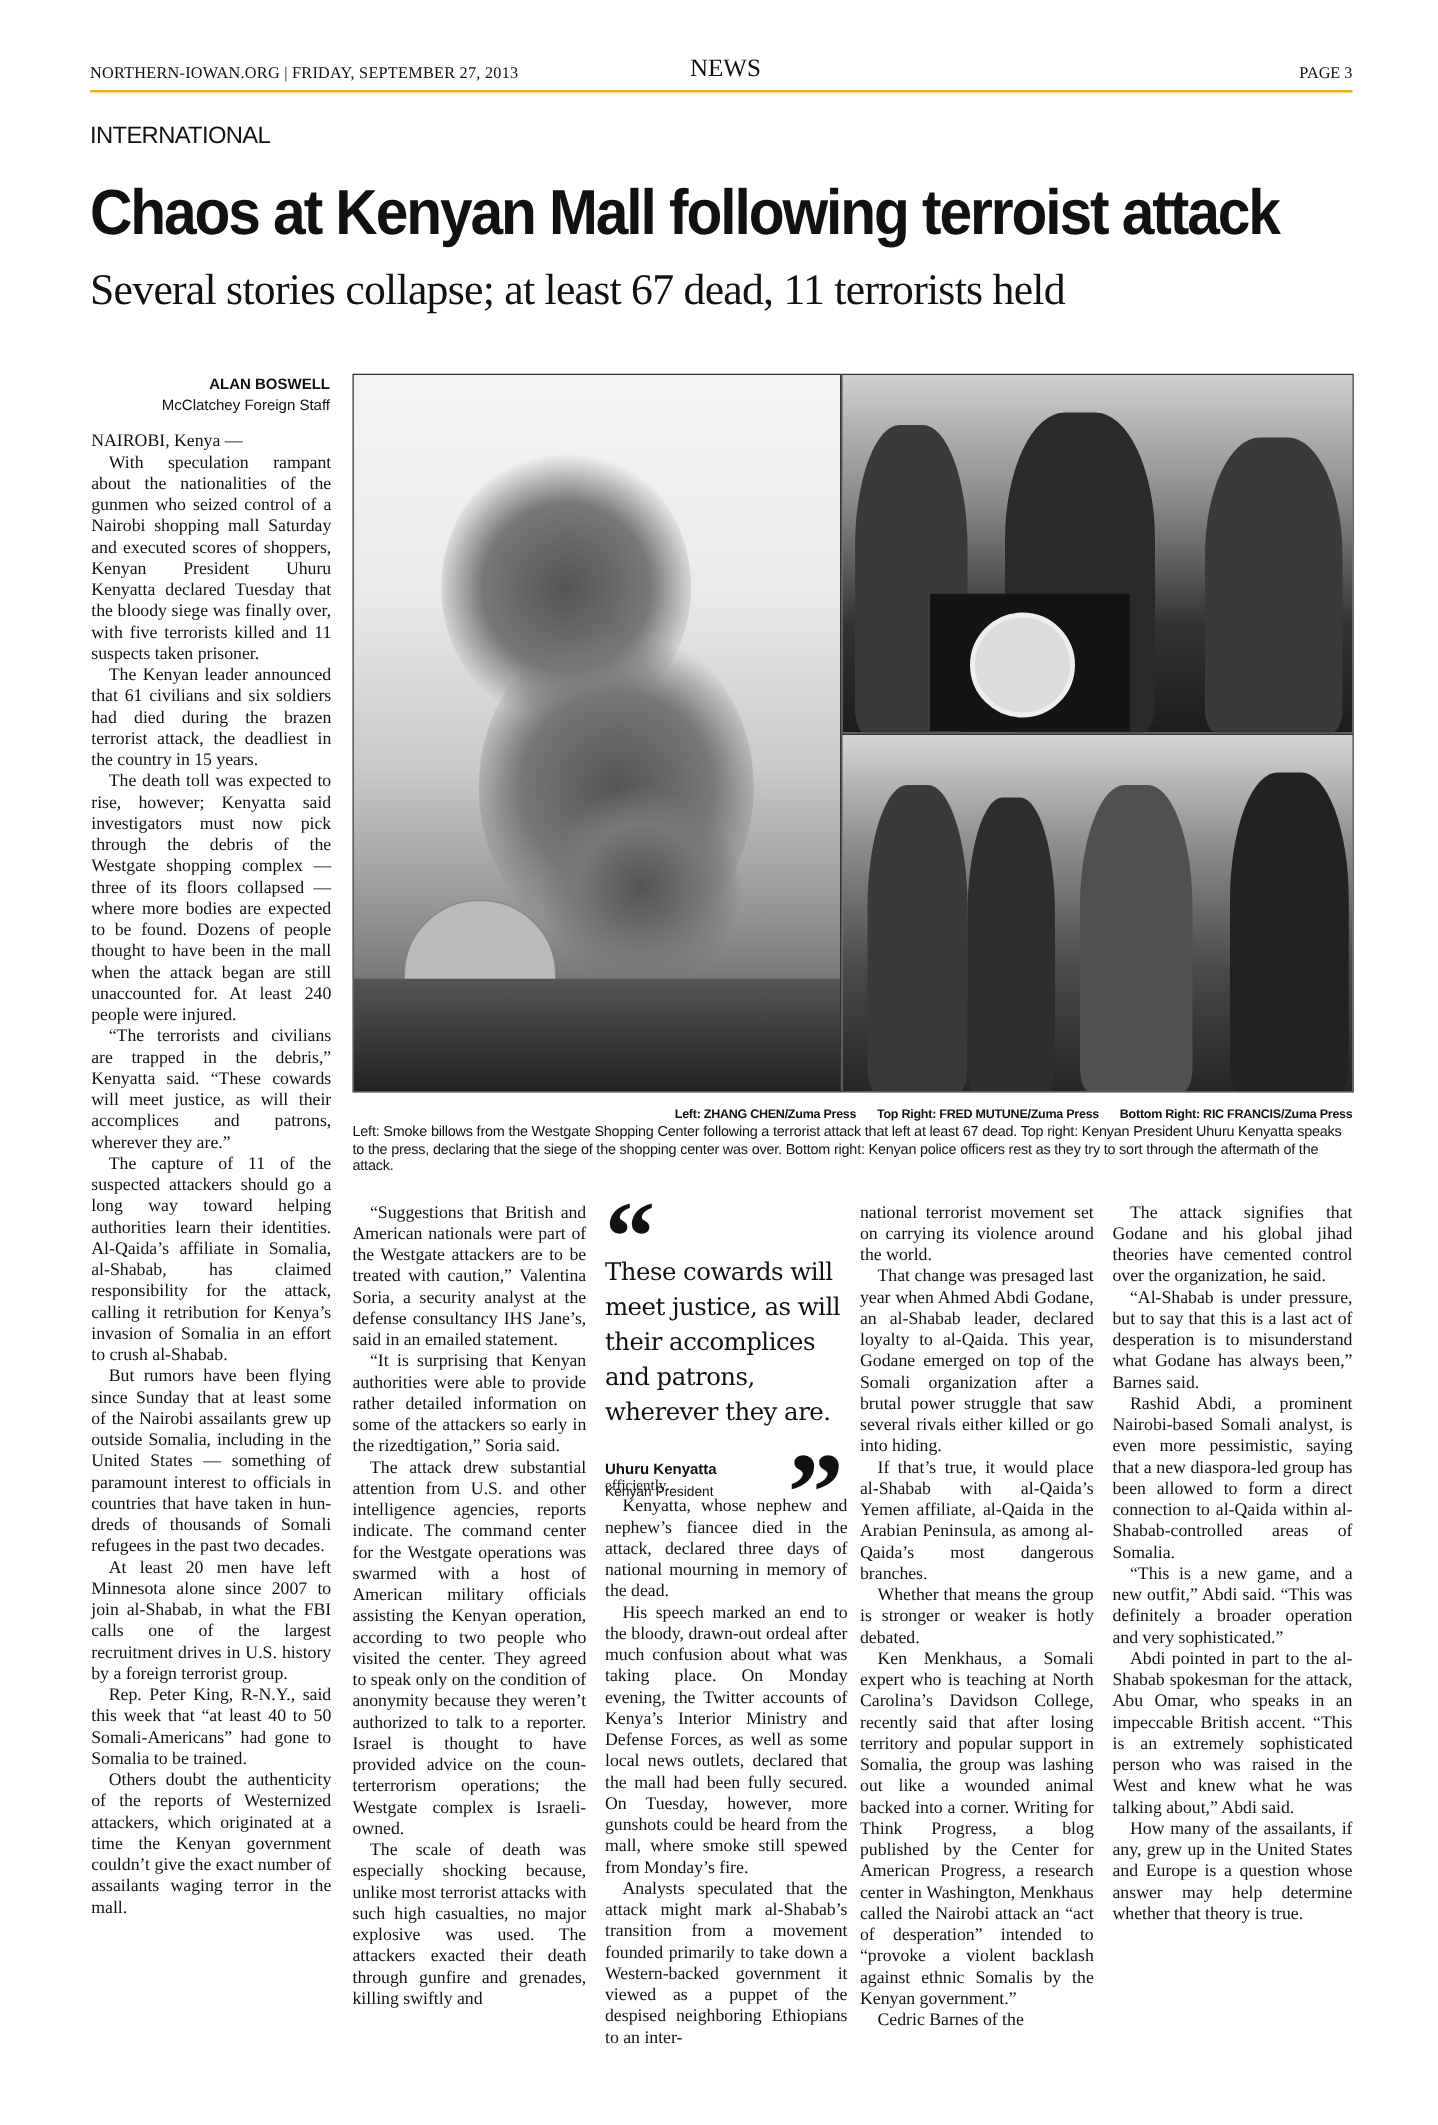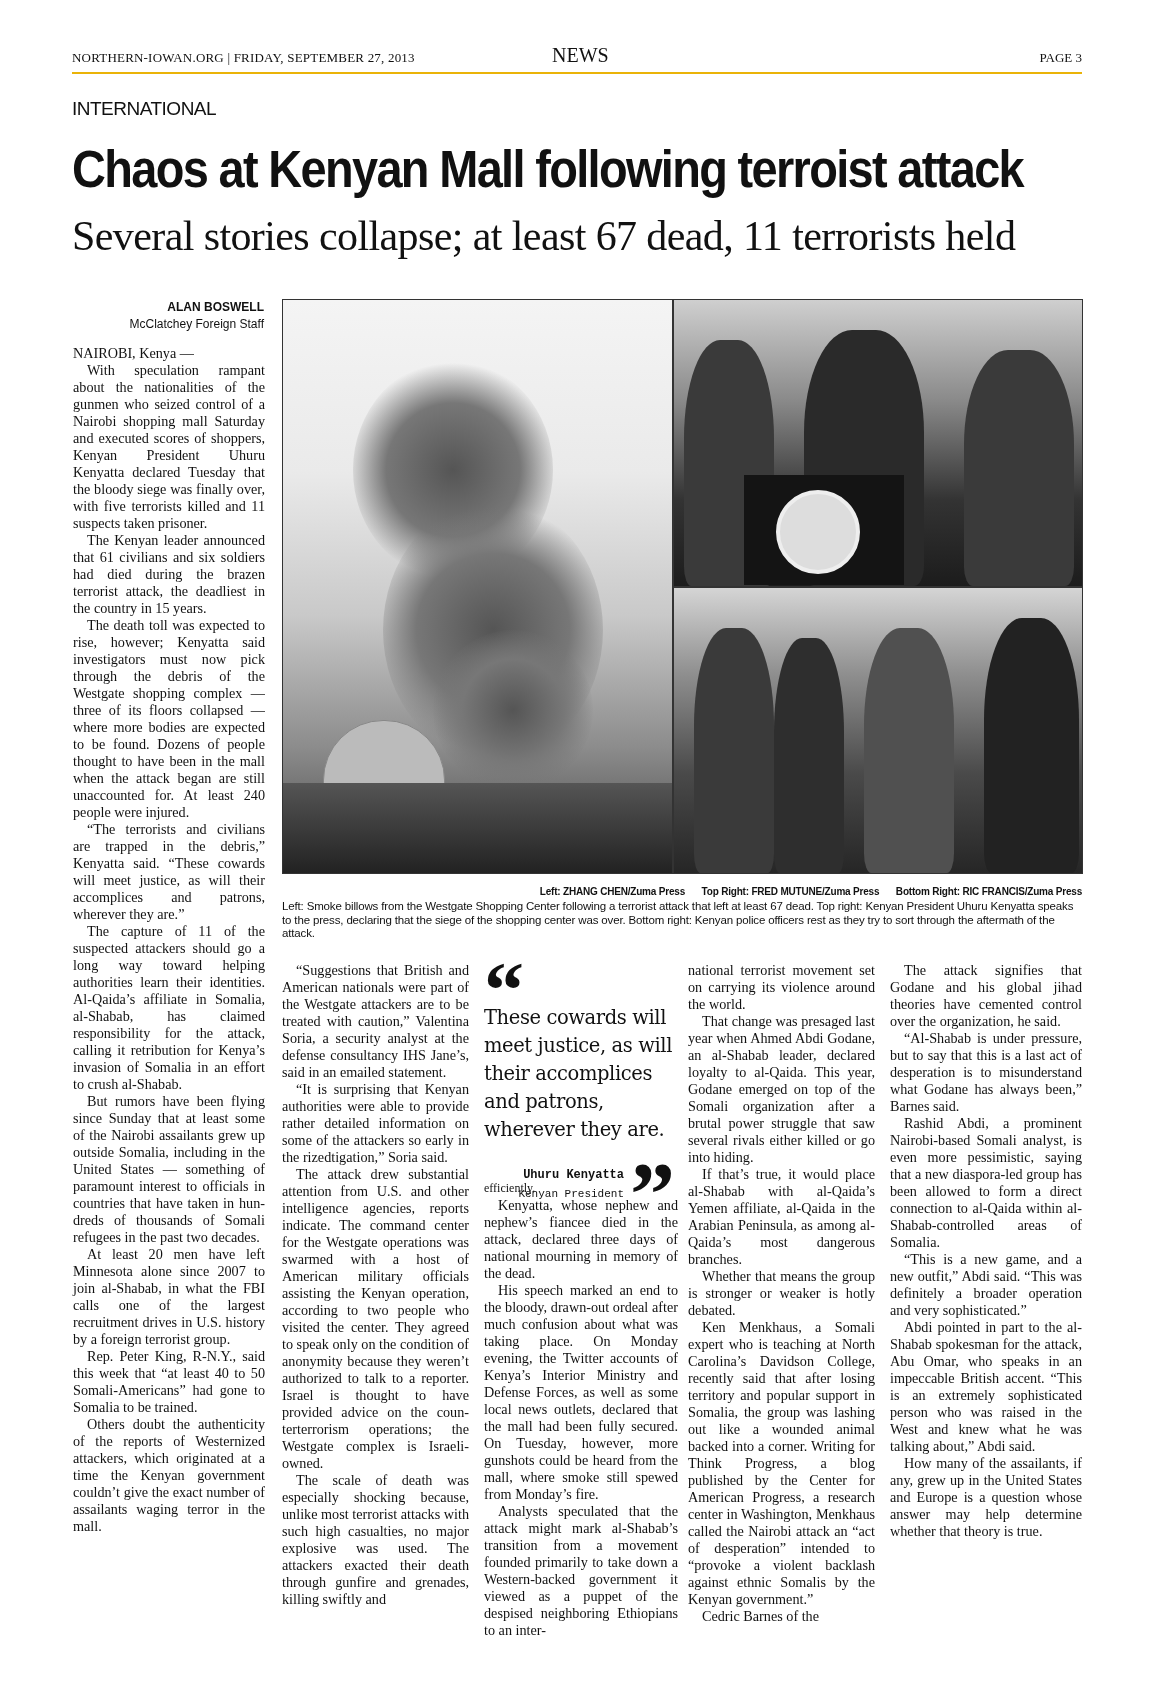--- a/index.html
+++ b/index.html
@@ -3,21 +3,21 @@
 <meta charset="utf-8">
 <style>
   html, body { margin:0; padding:0; background:#fff; }
   body { width:1150px; height:1700px; position:relative; overflow:hidden; color:#111; font-family:"Liberation Serif", serif; }
   .masthead { position:absolute; left:72px; top:46px; width:1010px; height:26px; border-bottom:2px solid #eab308; font-family:"Liberation Serif", serif; }
   .masthead .left { position:absolute; left:0; top:4px; font-size:13px; letter-spacing:0.2px; }
   .masthead .center { position:absolute; left:480px; top:-2px; font-size:20px; }
   .masthead .right { position:absolute; right:0; top:4px; font-size:13px; }
   .section-label { position:absolute; left:72px; top:98px; font-family:"Liberation Sans", sans-serif; font-size:19px; letter-spacing:-0.5px; }
   .headline { position:absolute; left:72px; top:140px; width:1010px; font-family:"Liberation Sans", sans-serif; font-weight:bold; font-size:51px; letter-spacing:-1.8px; line-height:60px; transform:scaleX(0.92); transform-origin:left; white-space:nowrap; }
-  .subhead { position:absolute; left:72px; top:212px; font-family:"Liberation Serif", serif; font-size:42px; letter-spacing:-0.6px; white-space:nowrap; }
+  .subhead { position:absolute; left:72px; top:212px; font-family:"Liberation Serif", serif; font-size:35px; letter-spacing:-0.6px; white-space:nowrap; }
   .byline { position:absolute; left:72px; top:300px; width:192px; text-align:right; font-family:"Liberation Sans", sans-serif; }
   .byline .name { font-weight:bold; font-size:12px; }
   .byline .org { font-size:12px; margin-top:3px; }
   .col { position:absolute; font-size:14.2px; line-height:17px; text-align:justify; hyphens:manual; }
   .col p { margin:0; text-indent:14px; }
   .col p.noind { text-indent:0; }
   .col1 { left:73px; top:345px; width:192px; }
   .col2 { left:282px; top:962px; width:187px; }
   .col3 { left:484px; top:1197px; width:194px; }
   .col4 { left:688px; top:962px; width:187px; }
@@ -32,21 +32,21 @@
   .podium { position:absolute; left:70px; top:175px; width:160px; height:110px; background:#141414; }
   .seal { position:absolute; left:102px; top:190px; width:76px; height:76px; border-radius:50%; background:#ddd; border:4px solid #eee; }
   .photo-br { left:391px; top:288px; width:408px; height:285px; background:linear-gradient(180deg,#d5d5d5 0%,#8f8f8f 30%,#4a4a4a 65%,#262626 100%); }
   .figure { position:absolute; background:#3a3a3a; border-radius:40% 40% 8% 8%; }
   .credits { position:absolute; left:282px; top:886px; width:800px; text-align:right; font-family:"Liberation Sans", sans-serif; font-weight:bold; font-size:10px; letter-spacing:-0.2px; }
   .credits span { margin-left:14px; }
   .caption { position:absolute; left:282px; top:900px; width:800px; font-family:"Liberation Sans", sans-serif; font-size:11.5px; line-height:13.5px; letter-spacing:-0.15px; }
   .pullquote { position:absolute; left:484px; top:960px; width:200px; }
   .pq-open { font-family:"Liberation Serif", serif; font-weight:bold; font-size:80px; line-height:60px; height:40px; letter-spacing:-8px; }
   .pq-text { font-family:"DejaVu Serif", serif; font-size:19.5px; line-height:28px; letter-spacing:-0.4px; margin-top:4px; }
-  .pq-attr { position:absolute; left:0; top:208px; width:140px; text-align:right; font-family:Liberation Mono, monospace; }
+  .pq-attr { position:absolute; left:0; top:208px; width:140px; text-align:left; font-family:Liberation Sans, sans-serif; }
   .pq-attr .n { font-weight:bold; font-size:12px; }
   .pq-attr .t { font-size:11px; margin-top:6px; }
   .pq-close { position:absolute; left:146px; top:200px; font-family:"Liberation Serif", serif; font-weight:bold; font-size:90px; line-height:70px; letter-spacing:-8px; }
   .col3-lead { position:absolute; left:484px; top:1180px; width:194px; font-size:12px; line-height:17px; }
 </style>
 </head>
 <body>
 
 <div class="masthead">
   <span class="left">NORTHERN-IOWAN.ORG | FRIDAY, SEPTEMBER 27, 2013</span>

